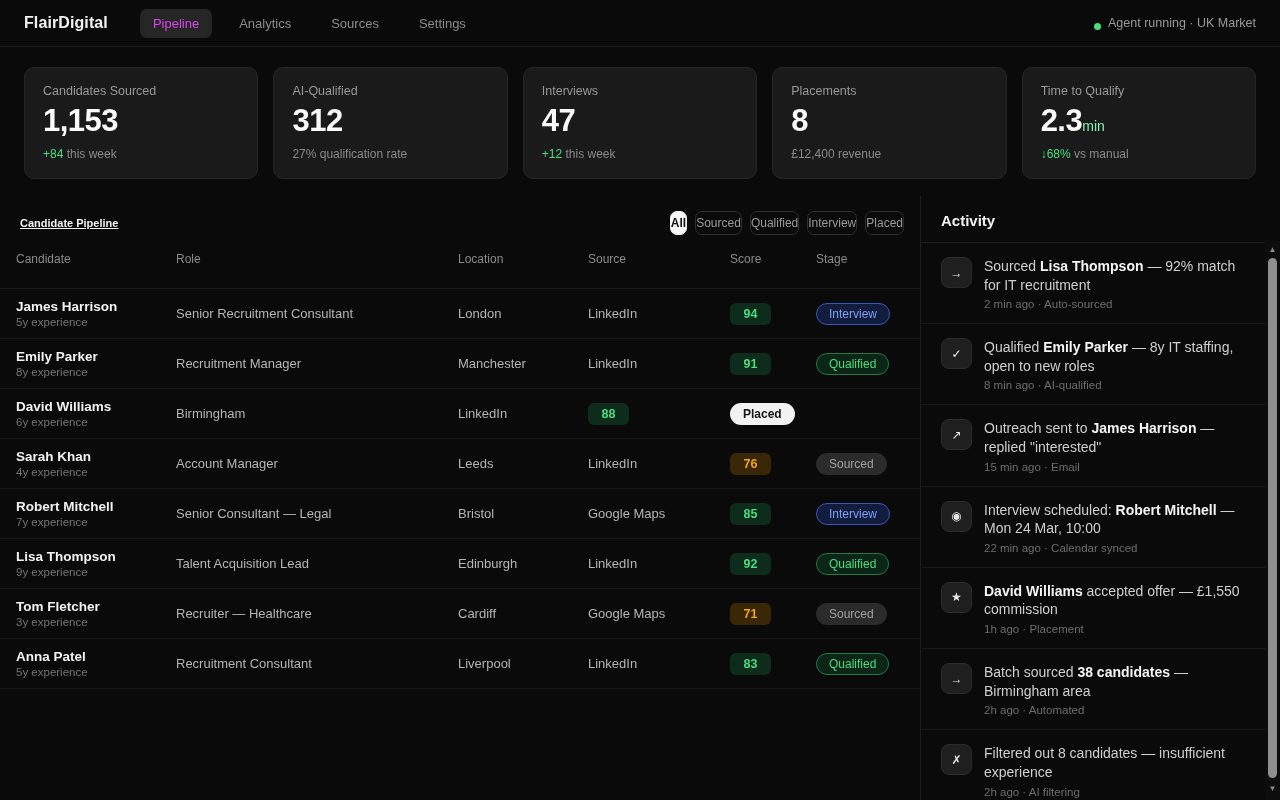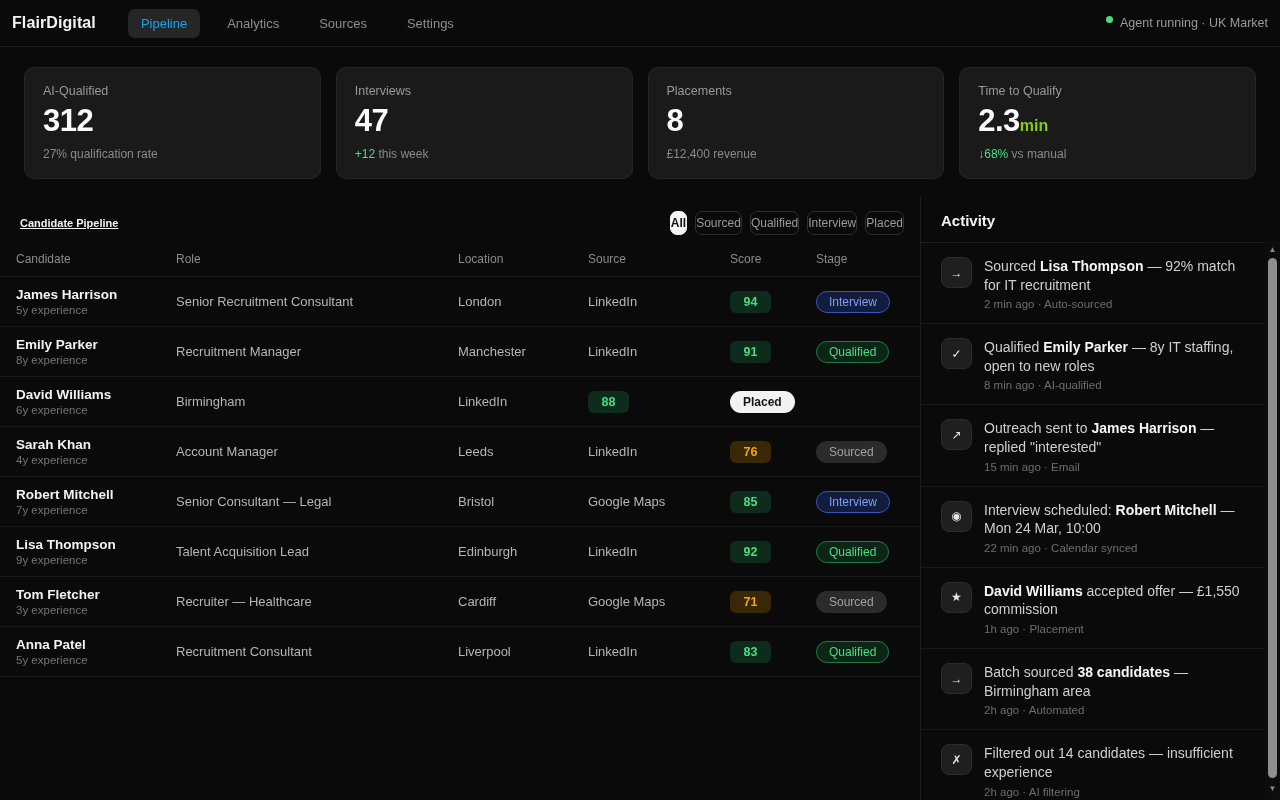--- a/index.html
+++ b/index.html
@@ -9,45 +9,45 @@
     color: #f2f2f2;
     font-family: "Liberation Sans", sans-serif;
     display: flex;
     flex-direction: column;
   }
 
   
   .topnav {
     height: 47px; flex: none;
     display: flex; align-items: center;
-    padding: 0 12px;
+    padding: 0 24px;
     border-bottom: 1px solid #1d1d1d;
   }
   .brand { font-size: 16px; font-weight: 700; letter-spacing: .1px; }
   .tabs { display: flex; gap: 14px; margin-left: 32px; }
   .tab {
     font-size: 13px; color: #8d8d8d;
     padding: 7px 13px; border-radius: 7px;
     background: transparent; border: none; cursor: pointer;
     font-family: inherit;
   }
-  .tab.active { background: #262626; color: #0ea5e9; }
-  .agent-status { margin-left: auto; display: flex; align-items: flex-start; gap: 7px; font-size: 12.5px; color: #9a9a9a; }
+  .tab.active { background: #262626; color: #d946ef; }
+  .agent-status { margin-left: auto; display: flex; align-items: flex-end; gap: 7px; font-size: 12.5px; color: #9a9a9a; }
   .dot { width: 7px; height: 7px; border-radius: 50%; background: #4ade80; }
 
   
   .stats { display: flex; gap: 15px; padding: 20px 24px 17px; flex: none; }
   .card {
     flex: 1; background: #1a1a1a;
     border: 1px solid #262626; border-radius: 10px;
     padding: 16px 18px 17px;
   }
   .card-label { font-size: 12.5px; color: #989898; }
   .card-value { font-size: 31px; font-weight: 700; margin-top: 5px; letter-spacing: -.5px; color: #fafafa; }
-  .card-unit { font-size: 16px; font-weight: 700; color: #84cc16; letter-spacing: 0; }
+  .card-unit { font-size: 14px; font-weight: 400; color: #86efac; letter-spacing: 0; }
   .card-sub { font-size: 12px; color: #8a8a8a; margin-top: 8px; }
   .card-sub .hl { color: #4ade80; }
 
   
   .main { flex: 1; display: flex; align-items: stretch; min-height: 0; }
   .left { width: 920px; flex: none; }
 
   .left-head { display: flex; align-items: center; justify-content: space-between; padding: 15px 16px 13px 20px; }
   .sec-title { font-size: 11px; font-weight: 700; text-decoration: underline; }
   .filters { display: flex; gap: 8px; }
@@ -57,21 +57,21 @@
     background: transparent; padding: 4px 0; cursor: pointer;
     font-family: inherit;
   }
   .pill-filter.active { background: #f5f5f5; border-color: #f5f5f5; color: #111; font-weight: 600; }
 
   .grid-cols {
     display: grid;
     grid-template-columns: 160px 282px 130px 142px 86px 104px;
     padding-left: 16px;
   }
-  .thead { font-size: 12px; color: #8a8a8a; padding-top: 4px; padding-bottom: 10px; border-bottom: 1px solid #1e1e1e; }
+  .thead { font-size: 12px; color: #8a8a8a; padding-top: 4px; padding-bottom: 22px; border-bottom: 1px solid #1e1e1e; }
   .trow { height: 50px; align-items: center; border-bottom: 1px solid #181818; font-size: 13px; color: #b5b5b5; cursor: default; }
   .cand-name { font-size: 13.5px; font-weight: 700; color: #f2f2f2; }
   .cand-exp { font-size: 11.5px; color: #747474; margin-top: 2px; }
 
   .score {
     display: inline-flex; width: 41px; height: 22px;
     align-items: center; justify-content: center;
     border-radius: 6px; font-size: 12.5px; font-weight: 700;
   }
   .score.green { background: #0d2c1b; color: #4ade80; }
@@ -116,20 +116,25 @@
       <button class="tab">Settings</button>
     </nav>
   <div class="agent-status">
     <span class="dot"></span>
     <span>Agent running · UK Market</span>
   </div>
 </header>
 
 <section class="stats">
     <div class="card">
+      <div class="card-label">Candidates Sourced</div>
+      <div class="card-value"><span>1,153</span></div>
+      <div class="card-sub"><span class="hl">+84</span><span> this week</span></div>
+    </div>
+    <div class="card">
       <div class="card-label">AI-Qualified</div>
       <div class="card-value"><span>312</span></div>
       <div class="card-sub"><span>27% qualification rate</span></div>
     </div>
     <div class="card">
       <div class="card-label">Interviews</div>
       <div class="card-value"><span>47</span></div>
       <div class="card-sub"><span class="hl">+12</span><span> this week</span></div>
     </div>
     <div class="card">
@@ -297,21 +302,21 @@
         <div class="act-item">
           <div class="act-icon">→</div>
           <div>
             <div class="act-text"><span>Batch sourced </span><b>38 candidates</b><span> — Birmingham area</span></div>
             <div class="act-meta">2h ago · Automated</div>
           </div>
         </div>
         <div class="act-item">
           <div class="act-icon">✗</div>
           <div>
-            <div class="act-text"><span>Filtered out 14 candidates — insufficient experience</span></div>
+            <div class="act-text"><span>Filtered out 8 candidates — insufficient experience</span></div>
             <div class="act-meta">2h ago · AI filtering</div>
           </div>
         </div>
         <div class="act-item"></div>
       </div>
     <div class="vscroll">
       <div class="vs-arrow up">▲</div>
       <div class="vs-thumb"></div>
       <div class="vs-arrow down">▼</div>
     </div>

